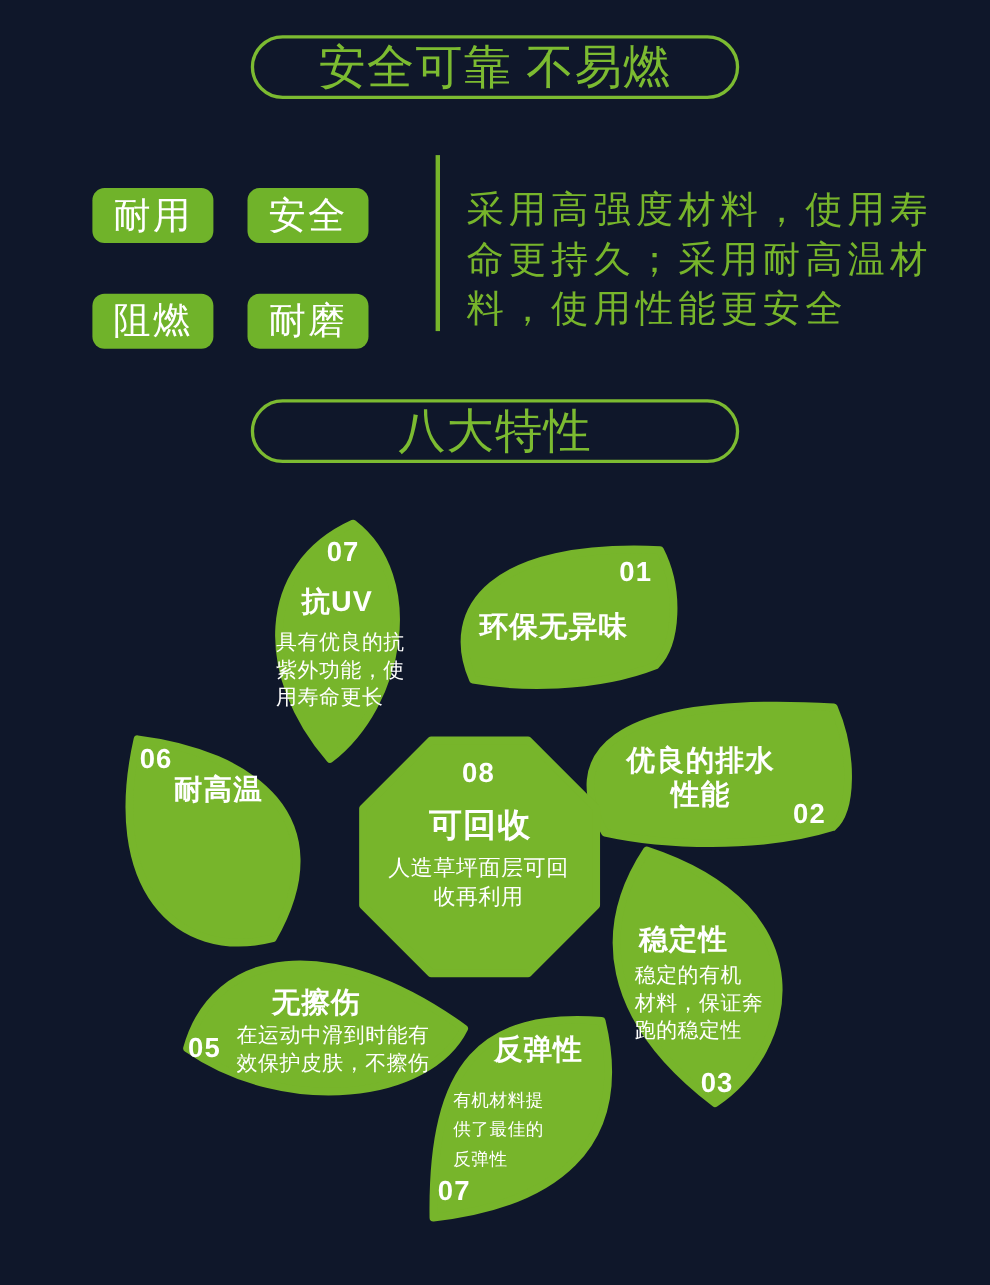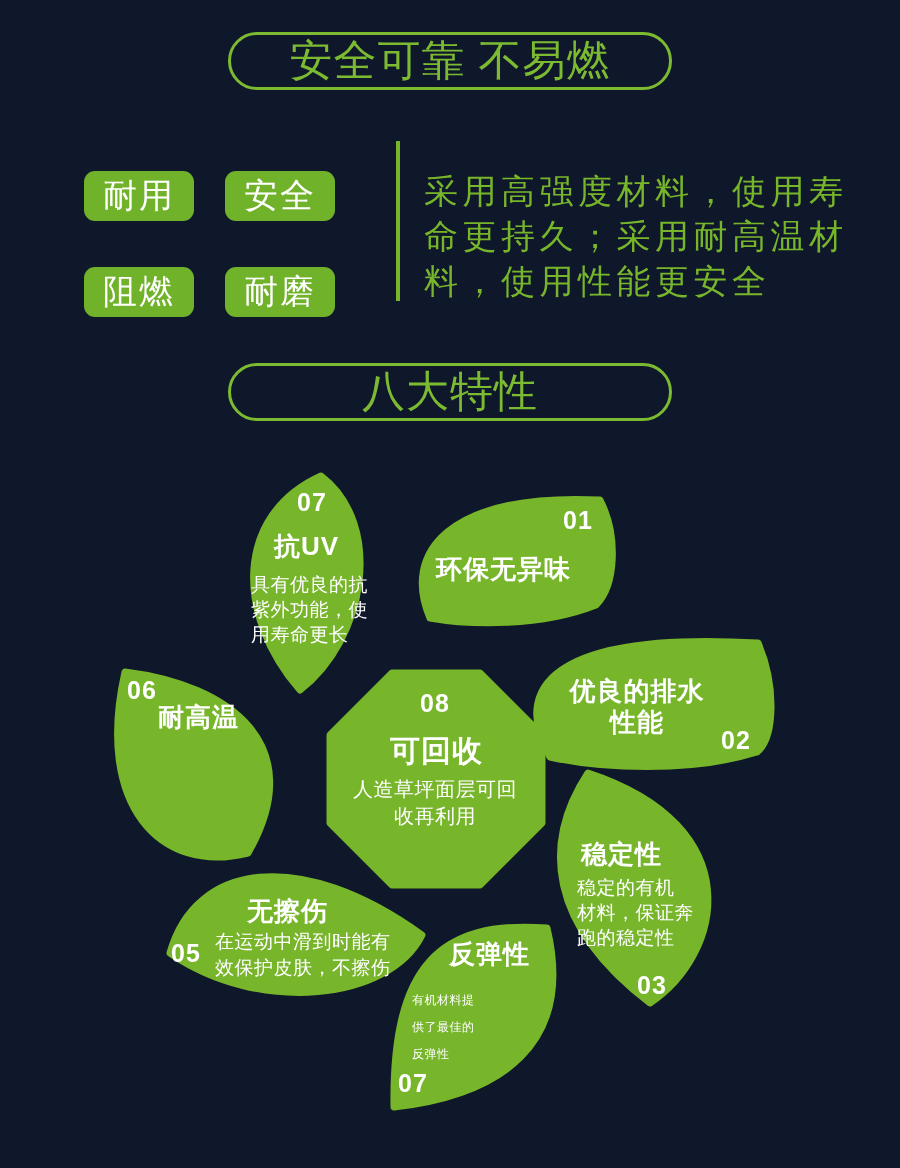--- a/index.html
+++ b/index.html
@@ -35,21 +35,21 @@
   .pdesc{position:absolute;color:#fff;font-size:19px;line-height:25px;letter-spacing:0.5px;
          white-space:pre-line;}
   
   .n07{left:297px;top:33px;}   .t07{left:274px;top:76px;}
   .d07{left:251px;top:117px;width:132px;}
   .n01{left:563px;top:51px;}   .t01{left:436px;top:99px;width:132px;white-space:nowrap;}
   .t02{left:552px;top:221px;width:170px;text-align:center;}
   .n02{left:721px;top:271px;}
   .t03{left:581px;top:384px;}  .d03{left:577px;top:420px;}
   .n03{left:637px;top:516px;}
-  .t04{left:449px;top:484px;}  .d04{left:412px;top:532px;line-height:27px;font-size:12px;}
+  .t04{left:449px;top:484px;}  .d04{left:412px;top:532px;line-height:27px;font-size:16px;}
   .n04{left:398px;top:614px;}
   .t05{left:247px;top:441px;text-align:right;}  .d05{left:215px;top:474px;line-height:26px;}
   .n05{left:171px;top:484px;}
   .n06{left:127px;top:221px;}  .t06{left:158px;top:247px;}
   .d06{left:151px;top:281px;line-height:26px;font-size:20px;}
   .n08{left:420px;top:234px;}
   .t08{left:390px;top:280px;font-size:30px;}
   .d08{left:340px;top:321px;width:190px;text-align:center;line-height:27px;font-size:20px;}
 </style>
 </head>

